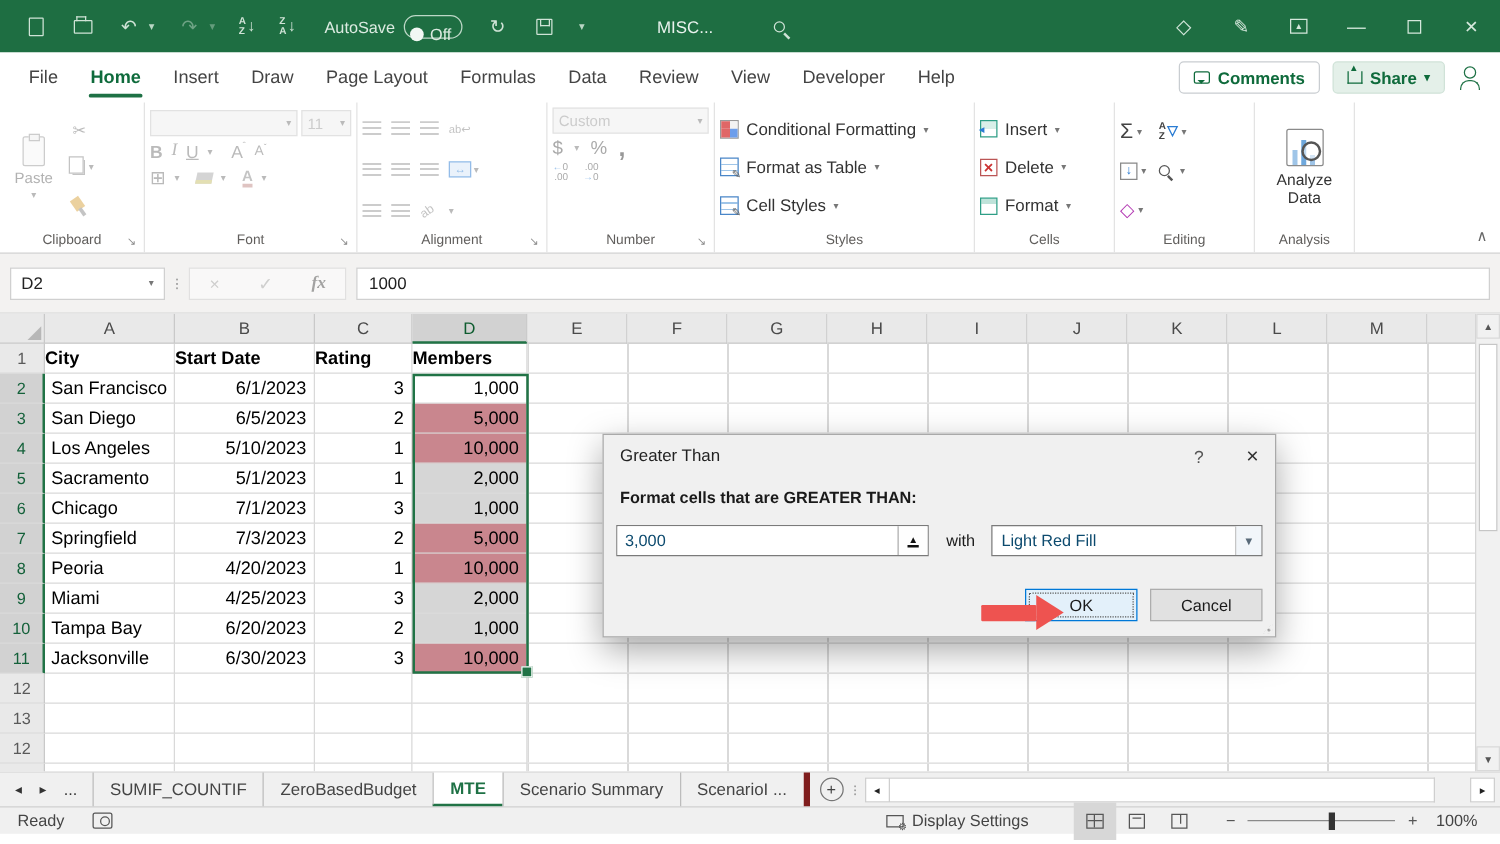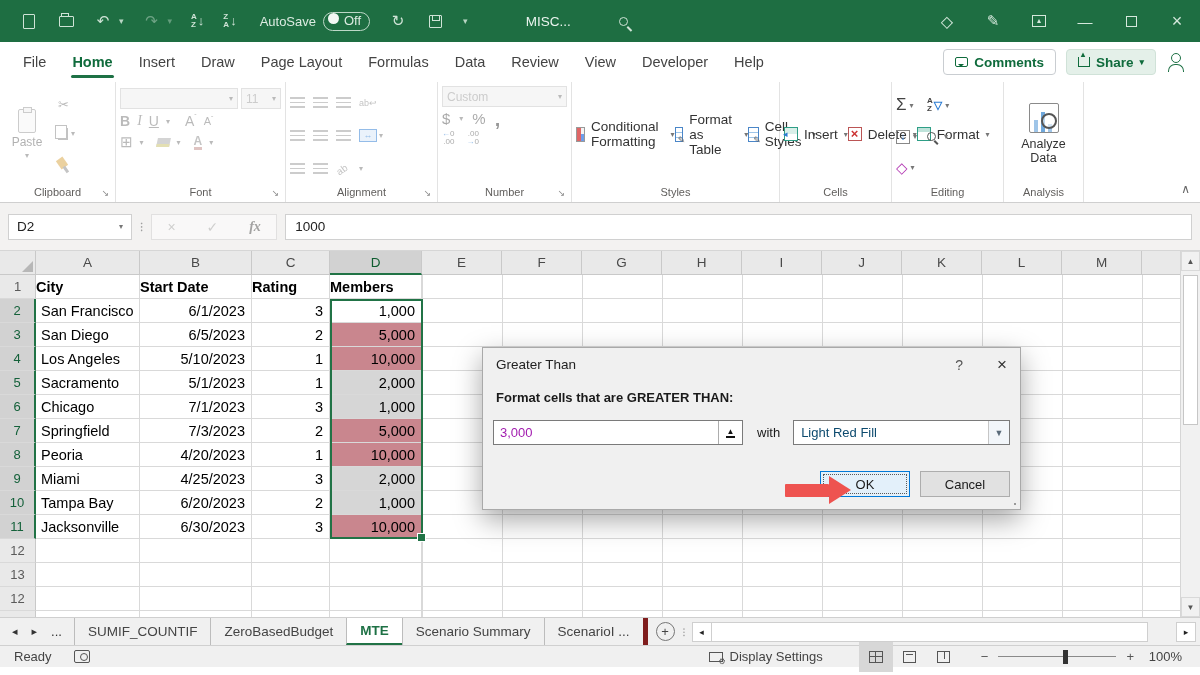--- a/index.html
+++ b/index.html
@@ -10,21 +10,21 @@
   .tb-left { display:flex; align-items:center; gap:19px; padding-left:20px; }
   .tb-ic { width:18px; height:18px; display:flex; align-items:center; justify-content:center; color:#cfe3d6; font-size:15px; position:relative; }
   .tb-chev { font-size:9px; color:#b9d6c4; margin-left:-12px; }
   .dimmed { opacity:.45; }
   .doc-ic { width:12px; height:15px; border:1.5px solid #cfe3d6; border-radius:1px; }
   .folder-ic { width:15px; height:11px; border:1.5px solid #cfe3d6; border-radius:1px; position:relative; }
   .folder-ic:before { content:""; position:absolute; top:-4px; left:1px; width:6px; height:3px; border:1.5px solid #cfe3d6; border-bottom:none; }
   .sort-ic { font-size:8px; line-height:8px; letter-spacing:0; display:flex; align-items:center; color:#cfe3d6; font-weight:bold; }
   .sort-ic .arr { font-size:13px; font-weight:normal; margin-left:1px; }
   .autosave { display:flex; align-items:center; gap:7px; margin-left:4px; }
-  .pill { border:1px solid #bdd8c7; border-radius:10px; height:19px; display:flex; align-items:flex-start; gap:5px; padding:0 8px 0 4px; }
+  .pill { border:1px solid #bdd8c7; border-radius:10px; height:19px; display:flex; align-items:center; gap:5px; padding:12px 8px 0 4px; }
   .pill .dot { width:11px; height:11px; border-radius:50%; background:#f2f8f4; }
   .save-ic { width:13px; height:13px; border:1.5px solid #cfe3d6; border-radius:1px; position:relative; }
   .save-ic:before { content:""; position:absolute; top:0; left:2px; width:6px; height:4px; border:1px solid #cfe3d6; border-top:none; }
   .tb-title { margin-left:58px; color:#eaf3ee; font-size:13.5px; }
   .search-ic { width:9px; height:9px; border:1.8px solid #cfe3d6; border-radius:50%; position:relative; margin-left:48px; }
   .search-ic:after { content:""; position:absolute; left:8px; top:8px; width:6px; height:1.8px; background:#cfe3d6; transform:rotate(45deg); transform-origin:0 0; }
   .tb-right { margin-left:auto; display:flex; align-items:center; gap:0; }
   .tb-rbtn { width:46px; height:42px; display:flex; align-items:center; justify-content:center; color:#d5e8dc; font-size:15px; }
   .gem-ic { font-size:16px; }
   .ribdisp-ic { width:14px; height:12px; border:1.5px solid #d5e8dc; position:relative; font-size:8px; text-align:center; line-height:10px; }
@@ -72,21 +72,21 @@
   .fillcol-ic { width:13px; height:9px; background:#aaa; border-bottom:3px solid #c9c06a; transform:skewX(-12deg); }
   .fontcol-ic { font-size:12px; font-weight:bold; color:#8a8a8a; border-bottom:3px solid #c08a86; line-height:12px; }
   .lines { width:15px; height:11px; background:repeating-linear-gradient(#9a9a9a 0 1.6px, transparent 1.6px 4.6px); }
   .merge-ic { width:18px; height:13px; background:#d6e6f8; border:1px solid #2b7cd3; color:#2b7cd3; font-size:9px; line-height:11px; text-align:center; }
   .al-grid { display:grid; grid-template-columns:repeat(4,auto); gap:5px 8px; align-items:center; padding-top:3px; }
   .num-col { display:flex; flex-direction:column; gap:3px; }
   .num-row { display:flex; align-items:center; gap:9px; font-size:15px; color:#555; }
   .comma { font-size:20px; font-weight:bold; line-height:14px; color:#333; }
   .dec { font-size:8px; line-height:8px; color:#555; text-align:right; }
   .dec .bl { color:#2b7cd3; }
-  .style-rows, .cells-rows { display:flex; flex-direction:row; justify-content:space-around; padding:2px 0; }
+  .style-rows, .cells-rows { display:flex; flex-direction:column; justify-content:space-around; padding:2px 0; }
   .srow { display:flex; align-items:center; gap:6px; font-size:13.5px; color:#333; }
   .cf-ic { width:15px; height:15px; display:grid; grid-template:1fr 1fr / 1fr 1fr; border:1px solid #999; }
   .cf-ic i:nth-child(1){background:#e06666;} .cf-ic i:nth-child(2){background:#f3f3f3;}
   .cf-ic i:nth-child(3){background:#e06666;} .cf-ic i:nth-child(4){background:#6d9eeb;}
   .tbl-ic { width:15px; height:15px; border:1px solid #4a86c8; background:linear-gradient(#fff 0 4px,#9fc5e8 4px 5px,#fff 5px 9px,#9fc5e8 9px 10px,#fff 10px 15px); position:relative; }
   .tbl-ic:after { content:"✎"; position:absolute; right:-3px; bottom:-4px; font-size:9px; color:#666; }
   .ins-ic { width:14px; height:14px; border:1px solid #2e9e86; background:linear-gradient(#d9efe9 0 6px,#fff 6px); position:relative; }
   .ins-ic:after { content:"◂"; position:absolute; left:-2px; top:1px; color:#2b7cd3; font-size:9px; }
   .del-ic { width:14px; height:14px; border:1px solid #b55; position:relative; }
   .del-ic:after { content:"×"; position:absolute; left:2px; top:-2px; color:#c33; font-weight:bold; font-size:13px; }
@@ -143,21 +143,21 @@
 
   
   .dialog { position:absolute; left:482px; top:96px; width:539px; height:163px; background:#f0f0f0; border:1px solid #a9a9a9; box-shadow:0 10px 26px rgba(0,0,0,.35); z-index:10; }
   .dlg-title { height:33px; display:flex; align-items:center; padding:0 13px; font-size:13.5px; color:#222; }
   .dlg-title .sp { flex:1; }
   .dlg-help { color:#555; font-size:14px; margin-right:34px; }
   .dlg-x { color:#333; font-size:17px; }
   .dlg-prompt { padding:9px 13px 0; font-size:13px; font-weight:bold; color:#1a1a1a; }
   .dlg-fieldrow { display:flex; align-items:center; margin:15px 10px 0; gap:0; }
   .dlg-input-wrap { width:250px; height:25px; border:1px solid #7a7a7a; background:#fff; display:flex; }
-  .dlg-input { flex:1; border:none; outline:none; font-size:13px; font-family:"Liberation Sans",sans-serif; padding:0 6px; color:#a21caf; background:#fff; }
+  .dlg-input { flex:1; border:none; outline:none; font-size:13px; font-family:"Liberation Sans",sans-serif; padding:0 6px; color:#0c4a6e; background:#fff; }
   .range-btn { width:24px; border-left:1px solid #adadad; background:#fefefe; display:flex; align-items:center; justify-content:center; }
   .range-ic { font-size:8px; color:#111; border-bottom:2px solid #111; line-height:9px; padding:0 1px; }
   .with-lbl { font-size:13px; color:#1a1a1a; margin:0 13px 0 14px; }
   .dlg-select { flex:1; height:25px; border:1px solid #7a7a7a; background:#fff; display:flex; align-items:center; }
   .dlg-select .txt { flex:1; font-size:13px; padding:0 7px; color:#0c4a6e; }
   .dd-btn { width:21px; height:100%; background:#f2f6fa; border-left:1px solid #c6c6c6; display:flex; align-items:center; justify-content:center; font-size:9px; color:#5a6b7a; }
   .dlg-btns { position:absolute; right:10px; bottom:12px; display:flex; gap:10px; }
   .btn { width:90px; height:26px; font-size:13px; display:flex; align-items:center; justify-content:center; color:#1a1a1a; }
   .btn.ok { background:#e3f0fa; border:1px solid #0078d7; outline:1px dotted #5a5a5a; outline-offset:-4px; }
   .btn.cancel { background:#e1e1e1; border:1px solid #adadad; }

